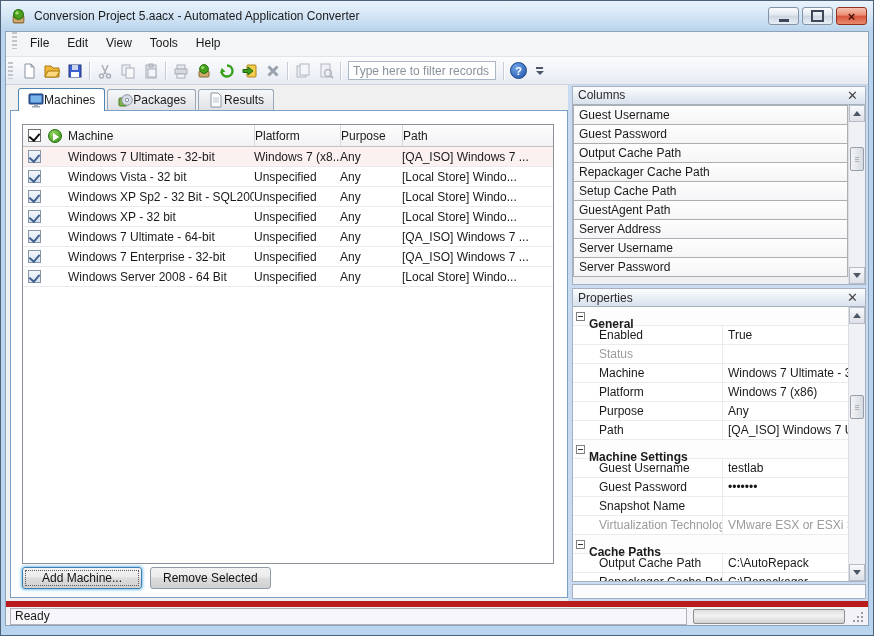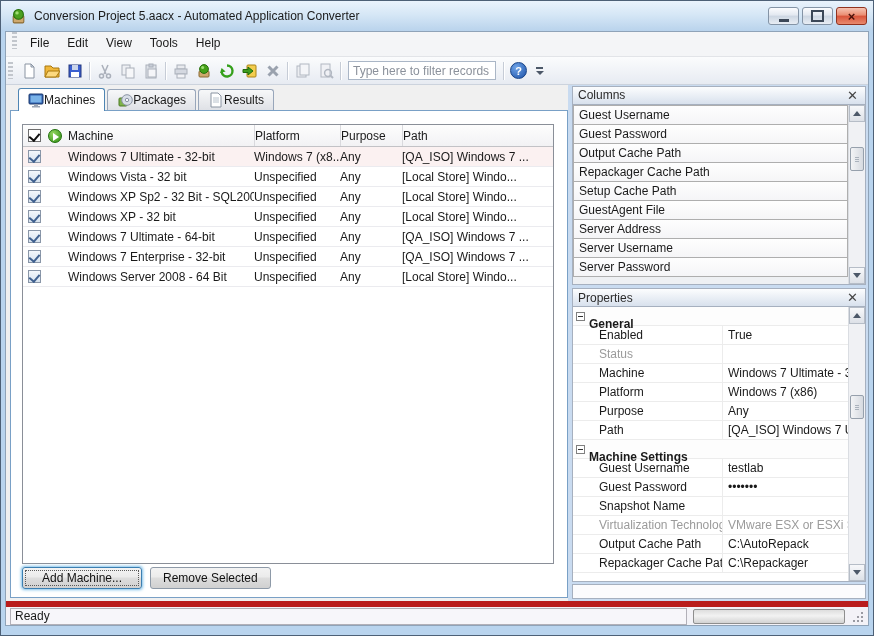--- a/index.html
+++ b/index.html
@@ -422,21 +422,21 @@
           <span>Columns</span>
           <span class="x">✕</span>
         </div>
         <div class="panelbody" style="height:182px;">
           <div class="col-list">
             <div class="col-item">Guest Username</div>
             <div class="col-item">Guest Password</div>
             <div class="col-item">Output Cache Path</div>
             <div class="col-item">Repackager Cache Path</div>
             <div class="col-item">Setup Cache Path</div>
-            <div class="col-item">GuestAgent File</div>
+            <div class="col-item">GuestAgent Path</div>
             <div class="col-item">Server Address</div>
             <div class="col-item">Server Username</div>
             <div class="col-item">Server Password</div>
           </div>
           <div class="sbar">
             <span class="sbtn up">
                 <span class="tri-up"></span>
               </span>
             <span class="sthumb" style="top:42px;"></span>
             <span class="sbtn down">
@@ -497,20 +497,24 @@
             </div>
             <div class="prow">
               <span class="pname">Snapshot Name</span>
               <span class="pval"></span>
             </div>
             <div class="prow dis">
               <span class="pname">Virtualization Technolog</span>
               <span class="pval">VMware ESX or ESXi Ser</span>
             </div>
 
+            <div class="pcat">
+              <span class="toggle"></span>
+              <span class="pname">Cache Paths</span>
+            </div>
             <div class="prow">
               <span class="pname">Output Cache Path</span>
               <span class="pval">C:\AutoRepack</span>
             </div>
             <div class="prow">
               <span class="pname">Repackager Cache Path</span>
               <span class="pval">C:\Repackager</span>
             </div>
           </div>
 

